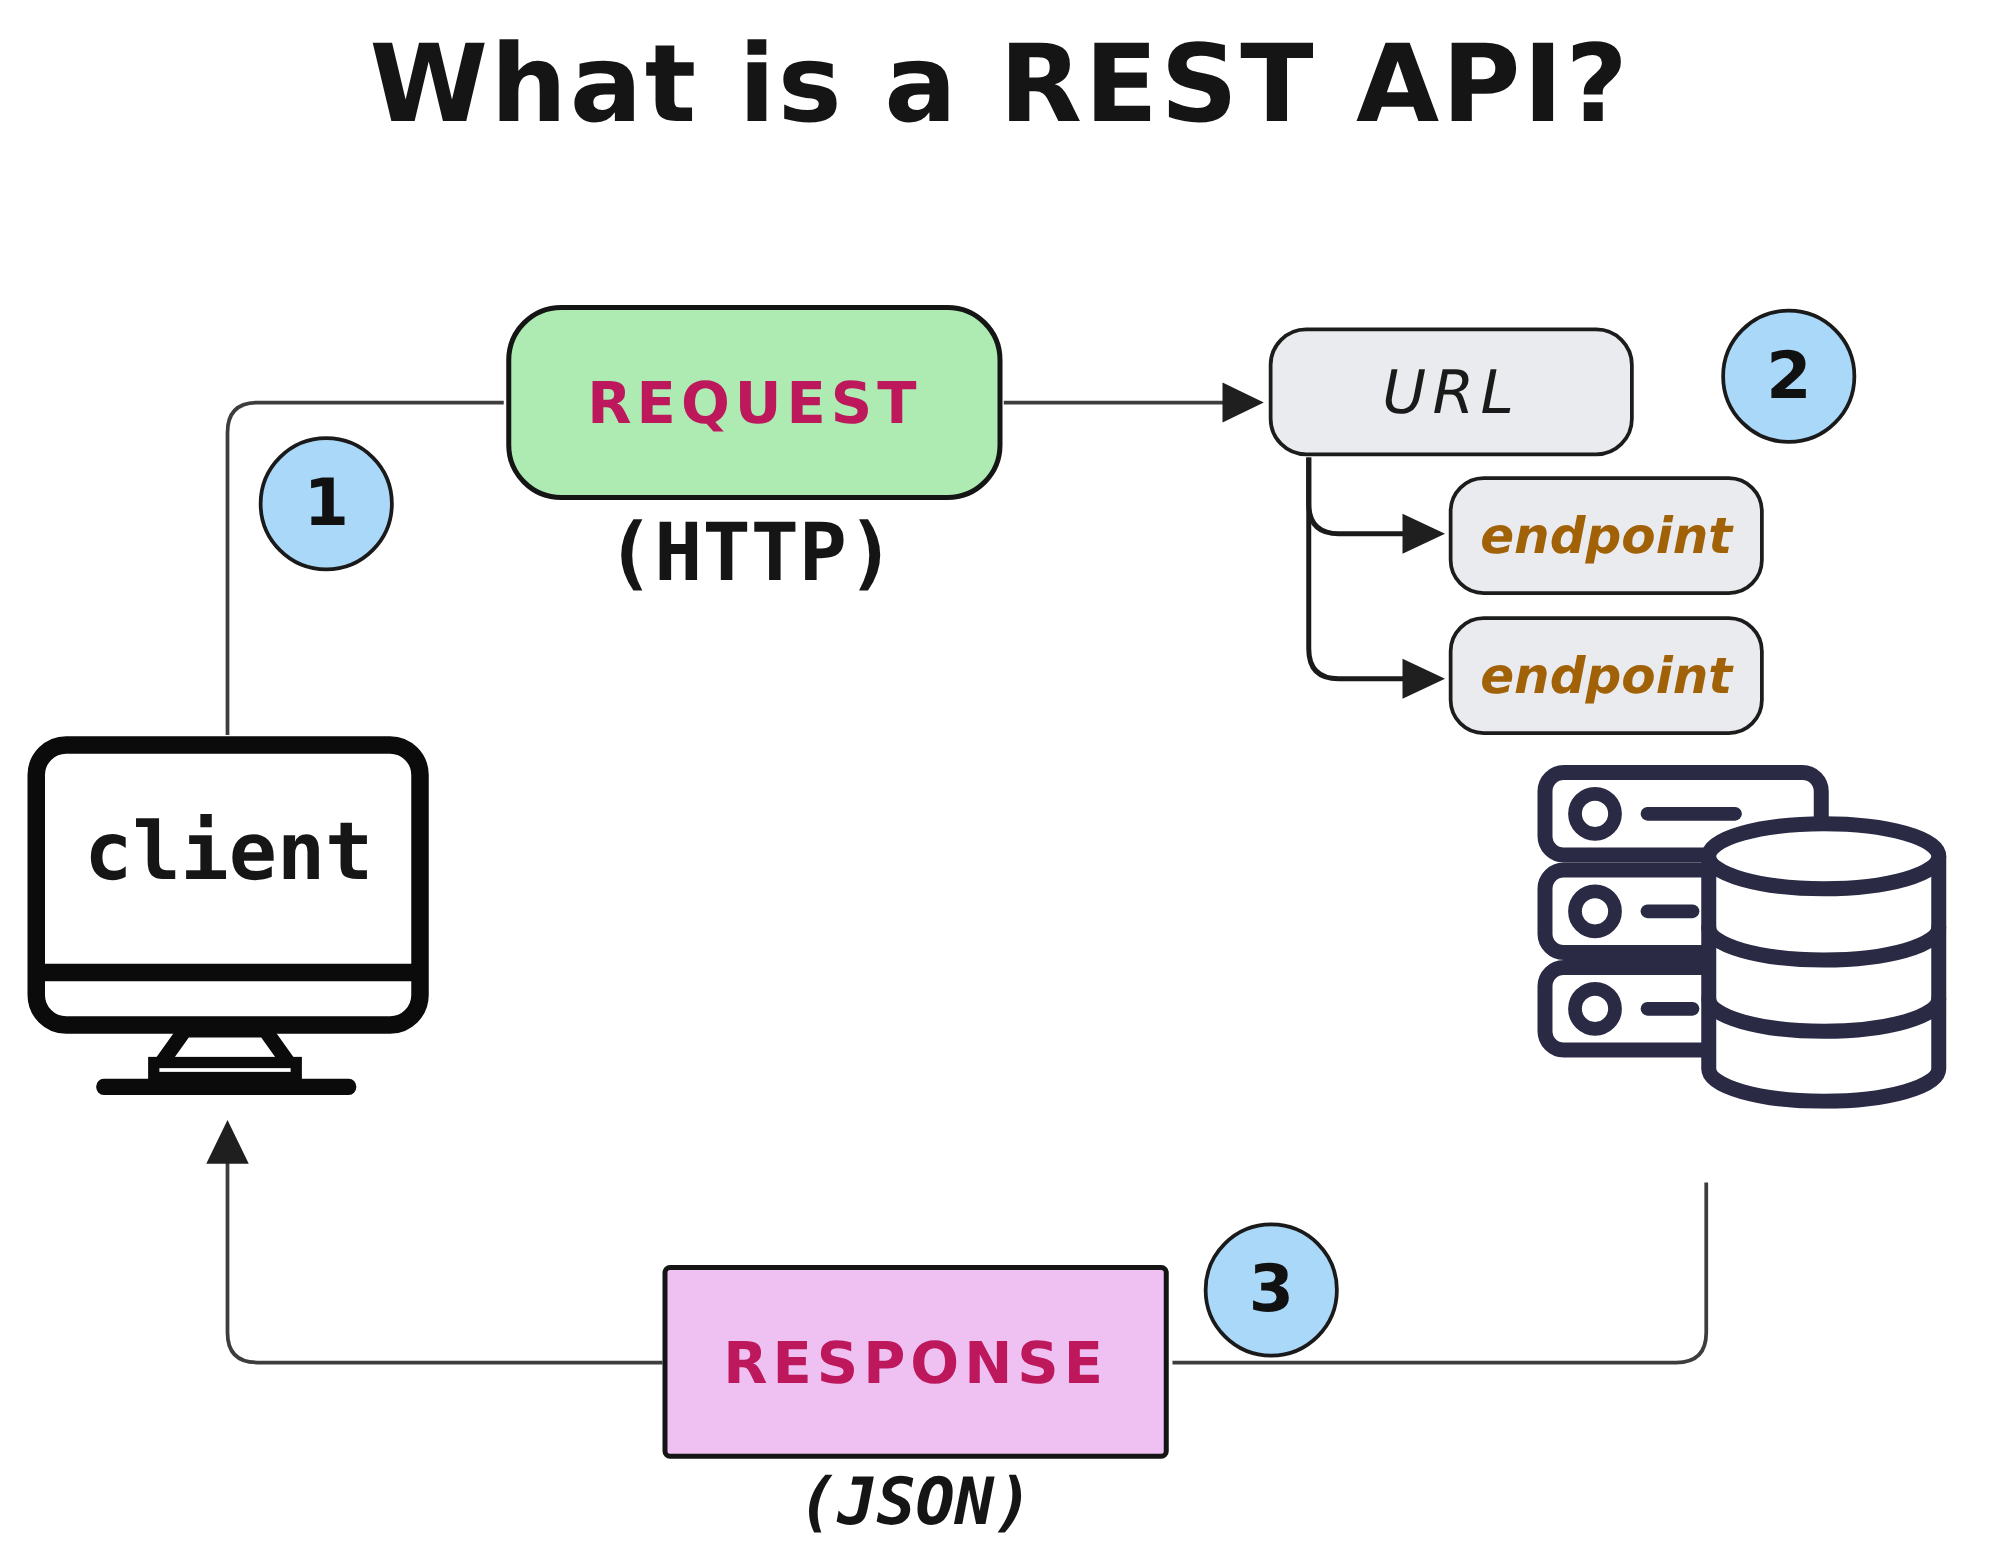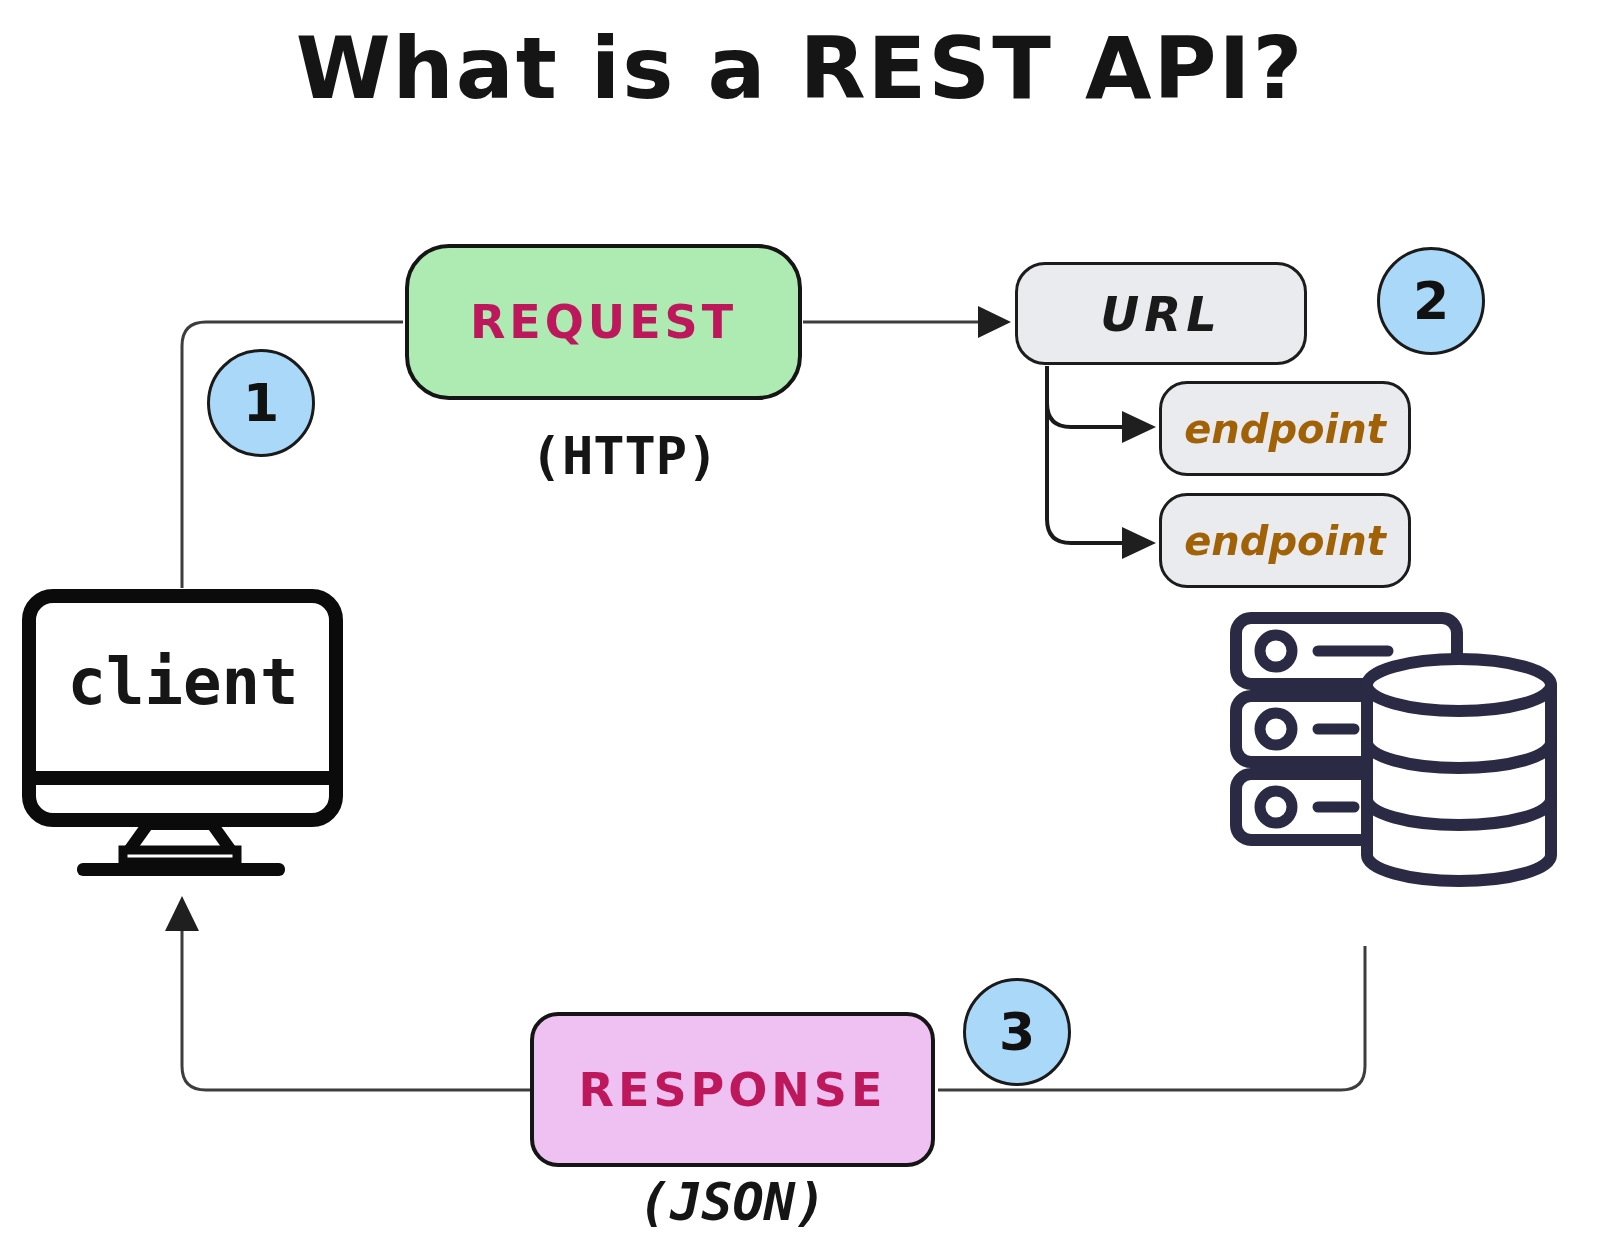--- a/index.html
+++ b/index.html
@@ -11,42 +11,42 @@
          font-size:86px;font-weight:bold;letter-spacing:2px;color:#151515;}
 
   svg.connectors{position:absolute;left:0;top:0;width:1600px;height:1247px;}
 
   .node{position:absolute;display:flex;align-items:center;justify-content:center;
         box-sizing:border-box;}
   .node span{display:block;}
 
   .request{left:405px;top:244px;width:397px;height:156px;border-radius:44px;
            background:var(--request-fill);border:4px solid #151515;}
-  .response{left:530px;top:1012px;width:405px;height:155px;border-radius:28px;
+  .response{left:530px;top:1012px;width:405px;height:155px;border-radius:6px;
             background:var(--response-fill);border:4px solid #151515;}
   .request span,.response span{font-size:46px;font-weight:bold;letter-spacing:4px;color:#be185d;}
 
   .resource{background:var(--resource-fill);border:3px solid #1c1c1c;}
   .url{left:1015px;top:262px;width:292px;height:103px;border-radius:30px;}
-  .url span{font-size:48px;font-weight:700;font-style:italic;letter-spacing:5px;color:#1a1a1a;}
+  .url span{font-size:48px;font-weight:400;font-style:italic;letter-spacing:5px;color:#1a1a1a;}
   .endpoint1{left:1159px;top:381px;width:252px;height:95px;border-radius:28px;}
   .endpoint2{left:1159px;top:493px;width:252px;height:95px;border-radius:28px;}
   .endpoint1 span,.endpoint2 span{font-size:40px;font-weight:600;font-style:italic;color:#a16207;}
 
   .badge{position:absolute;width:102px;height:102px;border-radius:50%;
          background:var(--badge-fill);border:3px solid #1a1a1a;
          display:flex;align-items:center;justify-content:center;
          font-size:52px;font-weight:bold;color:#111;}
   .badge1{left:207px;top:349px;}
   .badge2{left:1377px;top:247px;}
   .badge3{left:963px;top:978px;}
 
   .caption{position:absolute;text-align:center;
            font-family:"DejaVu Sans Mono",monospace;font-weight:bold;color:#151515;}
-  .http{left:426px;top:406px;width:397px;font-size:52px;margin-top:20px;}
+  .http{left:402px;top:406px;width:397px;font-size:64px;}
   .json{left:530px;top:1172px;width:405px;font-size:52px;font-style:italic;}
   .client-label{position:absolute;left:32px;top:645px;width:302px;text-align:center;
                 font-family:"DejaVu Sans Mono",monospace;font-weight:bold;
                 font-size:64px;color:#161616;}
   .server-label{left:1225px;top:882px;width:270px;font-size:64px;}
 
   .client-icon{position:absolute;left:15px;top:582px;}
   .server-icon{position:absolute;left:1225px;top:605px;}
 </style>
 </head>

